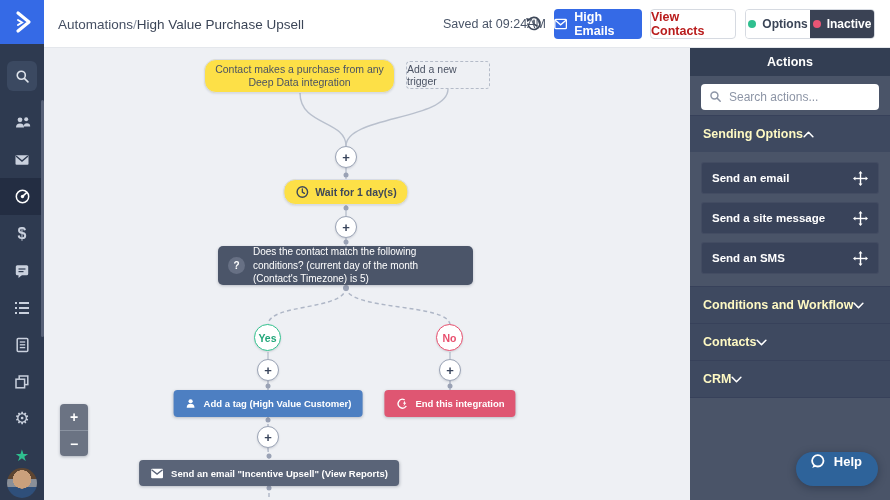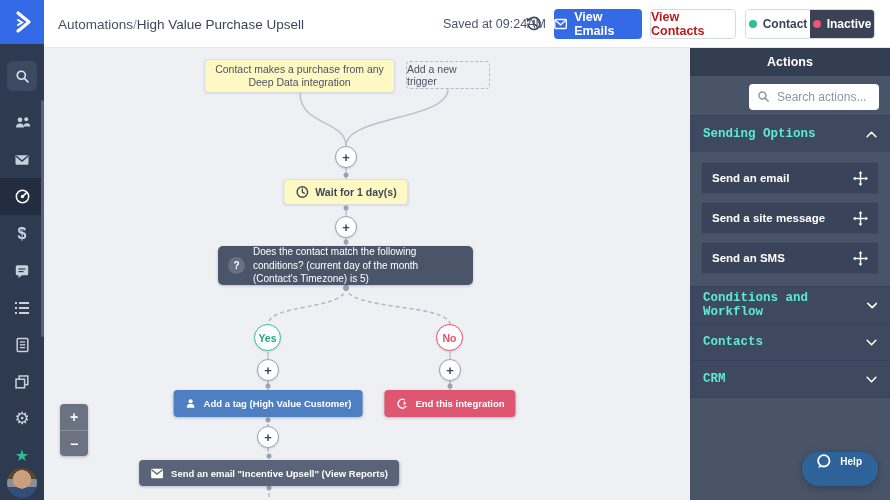--- a/index.html
+++ b/index.html
@@ -39,51 +39,51 @@
   .tg-active { background:#fff; color:#3b4557; }
   .tg-inactive { background:#3a4254; color:#fff; }
   .dot { width:8px; height:8px; border-radius:50%; }
   .dot-green { background:#2fbf8f; }
   .dot-red { background:#ea5575; }
 
   
   .canvas { position:absolute; left:44px; top:48px; width:646px; height:452px; background:#eef0f4; overflow:hidden; }
   .wires { position:absolute; left:0; top:0; }
   .node { position:absolute; }
-  .box-white { background:#fef9c3; border:1px solid #d8dce4; border-radius:4px; box-shadow:0 1px 2px rgba(40,50,70,.10); color:#4a5263; }
+  .box-white { background:#fde047; border:1px solid #d8dce4; border-radius:12px; box-shadow:0 1px 2px rgba(40,50,70,.10); color:#4a5263; }
   .trigger1 { left:160px; top:11px; width:191px; height:34px; font-size:10.5px; line-height:1.25; display:flex; align-items:center; justify-content:center; text-align:center; padding:2px 8px; cursor:pointer; }
   .trigger-add { left:362px; top:13px; width:84px; height:28px; border:1px dashed #b4bbc8; border-radius:4px; color:#4a5263; font-size:10.5px; display:flex; align-items:center; justify-content:center; cursor:pointer; }
   .wait { left:302px; top:131px; transform:translateX(-50%); height:26px; display:inline-flex; align-items:center; gap:6px; padding:0 11px; font-size:10.5px; font-weight:700; color:#3e4859; white-space:nowrap; cursor:pointer; }
   .cond { left:174px; top:198px; width:255px; height:39px; background:#4b5569; border-radius:5px; box-shadow:0 1px 3px rgba(30,40,60,.25); color:#fff; font-size:10px; line-height:1.35; display:flex; align-items:center; gap:8px; padding:0 10px; cursor:pointer; }
   .qmark { flex:0 0 auto; width:17px; height:17px; border-radius:50%; background:#677084; color:#fff; font-size:10px; font-weight:700; display:flex; align-items:center; justify-content:center; }
   .plus-node { width:22px; height:22px; border-radius:50%; background:#fff; border:1px solid #9aa3b5; box-shadow:0 1px 2px rgba(40,50,70,.15); color:#39455c; font-size:13px; font-weight:600; display:flex; align-items:center; justify-content:center; cursor:pointer; }
   .yesno { width:27px; height:27px; border-radius:50%; background:#fff; box-shadow:0 1px 2px rgba(40,50,70,.15); font-size:10.5px; font-weight:700; display:flex; align-items:center; justify-content:center; }
   .yes { left:210px; top:276px; border:1.5px solid #33c38f; color:#23a77a; }
   .no  { left:392px; top:276px; border:1.5px solid #e84f6e; color:#e84f6e; }
   .action-pill { transform:translateX(-50%); height:27px; display:inline-flex; align-items:center; gap:7px; padding:12px 11px; border-radius:4px; color:#fff; font-size:9.5px; font-weight:700; white-space:nowrap; box-shadow:0 1px 3px rgba(30,40,60,.25); cursor:pointer; }
   .act-tag { left:224px; top:342px; background:#4d7fc2; }
   .act-end { left:406px; top:342px; background:#df5672; }
   .act-mail { left:225px; top:412px; height:26px; background:#5a6478; }
   .zoomctl { position:absolute; left:16px; top:356px; width:28px; border-radius:4px; overflow:hidden; box-shadow:0 1px 3px rgba(30,40,60,.3); }
   .zoombtn { width:28px; height:26px; background:#6b7383; color:#fff; font-size:14px; font-weight:700; display:flex; align-items:center; justify-content:center; cursor:pointer; }
   .zoombtn + .zoombtn { border-top:1px solid #8a92a0; }
 
   
   .rightpanel { position:absolute; left:690px; top:48px; width:200px; height:452px; background:#4a5468; display:flex; flex-direction:column; z-index:10; }
   .panel-title { height:28px; background:#333e53; color:#fff; font-size:12.5px; font-weight:700; display:flex; align-items:center; justify-content:center; }
-  .psearch { padding:8px 11px 5px; position:relative;margin-left:48px; }
+  .psearch { padding:8px 11px 5px; position:relative; }
   .psearch input { width:100%; height:26px; border:none; border-radius:4px; padding:0 8px 0 28px; font-size:12px; color:#3c4657; font-family:"Liberation Sans", sans-serif; outline:none; }
   .psearch input::placeholder { color:#8d95a6; }
   .psearch svg { position:absolute; left:19px; top:14px; }
-  .sec-head { height:37px; flex:0 0 auto; display:flex; align-items:center; justify-content:space-between; padding:0 13px; color:#5eead4; font-weight:700; font-size:12.5px; background:#3e4960; border-top:1px solid #37415a; cursor:pointer;font-family:Liberation Mono, monospace; }
+  .sec-head { height:37px; flex:0 0 auto; display:flex; align-items:center; padding:0 13px; color:#fef9c3; font-weight:700; font-size:12.5px; background:#3e4960; border-top:1px solid #37415a; cursor:pointer; }
   .sec-body { padding:10px 11px 12px; display:flex; flex-direction:column; gap:8px; background:#4a5468; }
   .acard { height:32px; background:#39435a; border:1px solid rgba(255,255,255,0.05); border-radius:3px; display:flex; align-items:center; justify-content:space-between; padding:0 10px; color:#fff; font-size:11.5px; font-weight:700; cursor:grab; }
   .panel-fill { flex:1; border-top:1px solid #37415a; }
 
-  .help-btn { position:absolute; right:12px; bottom:14px; height:34px; padding:0 16px 16px 13px; border-radius:17px; background:#2e639a; color:#fff; font-size:10px; font-weight:700; display:flex; align-items:center; gap:8px; box-shadow:0 2px 8px rgba(10,20,40,.35); cursor:pointer; z-index:40; }
+  .help-btn { position:absolute; right:12px; bottom:14px; height:34px; padding:0 16px 16px 13px; border-radius:17px; background:#2e639a; color:#fff; font-size:13px; font-weight:700; display:flex; align-items:center; gap:8px; box-shadow:0 2px 8px rgba(10,20,40,.35); cursor:pointer; z-index:40; }
 </style>
 </head>
 <body>
 
 <div class="app">
 
   <div class="leftbar">
     <div class="logo">
       <svg width="26" height="26" viewBox="0 0 26 26">
         <path d="M9 4 L20 13 L9 22" fill="none" stroke="#fff" stroke-width="3.2" stroke-linecap="round" stroke-linejoin="round"></path>
@@ -178,29 +178,29 @@
         <path d="M3.4 4.6 A5.4 5.4 0 1 1 2.6 8" fill="none" stroke="#3e4859" stroke-width="1.5" stroke-linecap="round"></path>
         <polygon points="1.0,2.6 4.8,3.4 2.2,6.4" fill="#3e4859"></polygon>
         <path d="M8 4.8 V8.2 L10.4 9.6" fill="none" stroke="#3e4859" stroke-width="1.4" stroke-linecap="round"></path>
       </svg>
     </div>
     <div class="btn btn-emails">
       <svg width="14" height="12" viewBox="0 0 16 13">
         <rect x="1" y="1" width="14" height="11" rx="1.2" fill="none" stroke="#fff" stroke-width="1.6"></rect>
         <path d="M1.5 2 L8 7.5 L14.5 2" fill="none" stroke="#fff" stroke-width="1.6"></path>
       </svg>
-      <span>View Emails</span>
+      <span>High Emails</span>
     </div>
     <div class="btn btn-contacts">
       <span>View Contacts</span>
     </div>
     <div class="toggle">
       <div class="tg tg-active">
         <span class="dot dot-green"></span>
-        <span>Contact</span>
+        <span>Options</span>
       </div>
       <div class="tg tg-inactive">
         <span class="dot dot-red"></span>
         <span>Inactive</span>
       </div>
     </div>
   </div>
 
   <div class="canvas">
     <svg class="wires" width="646" height="452">

